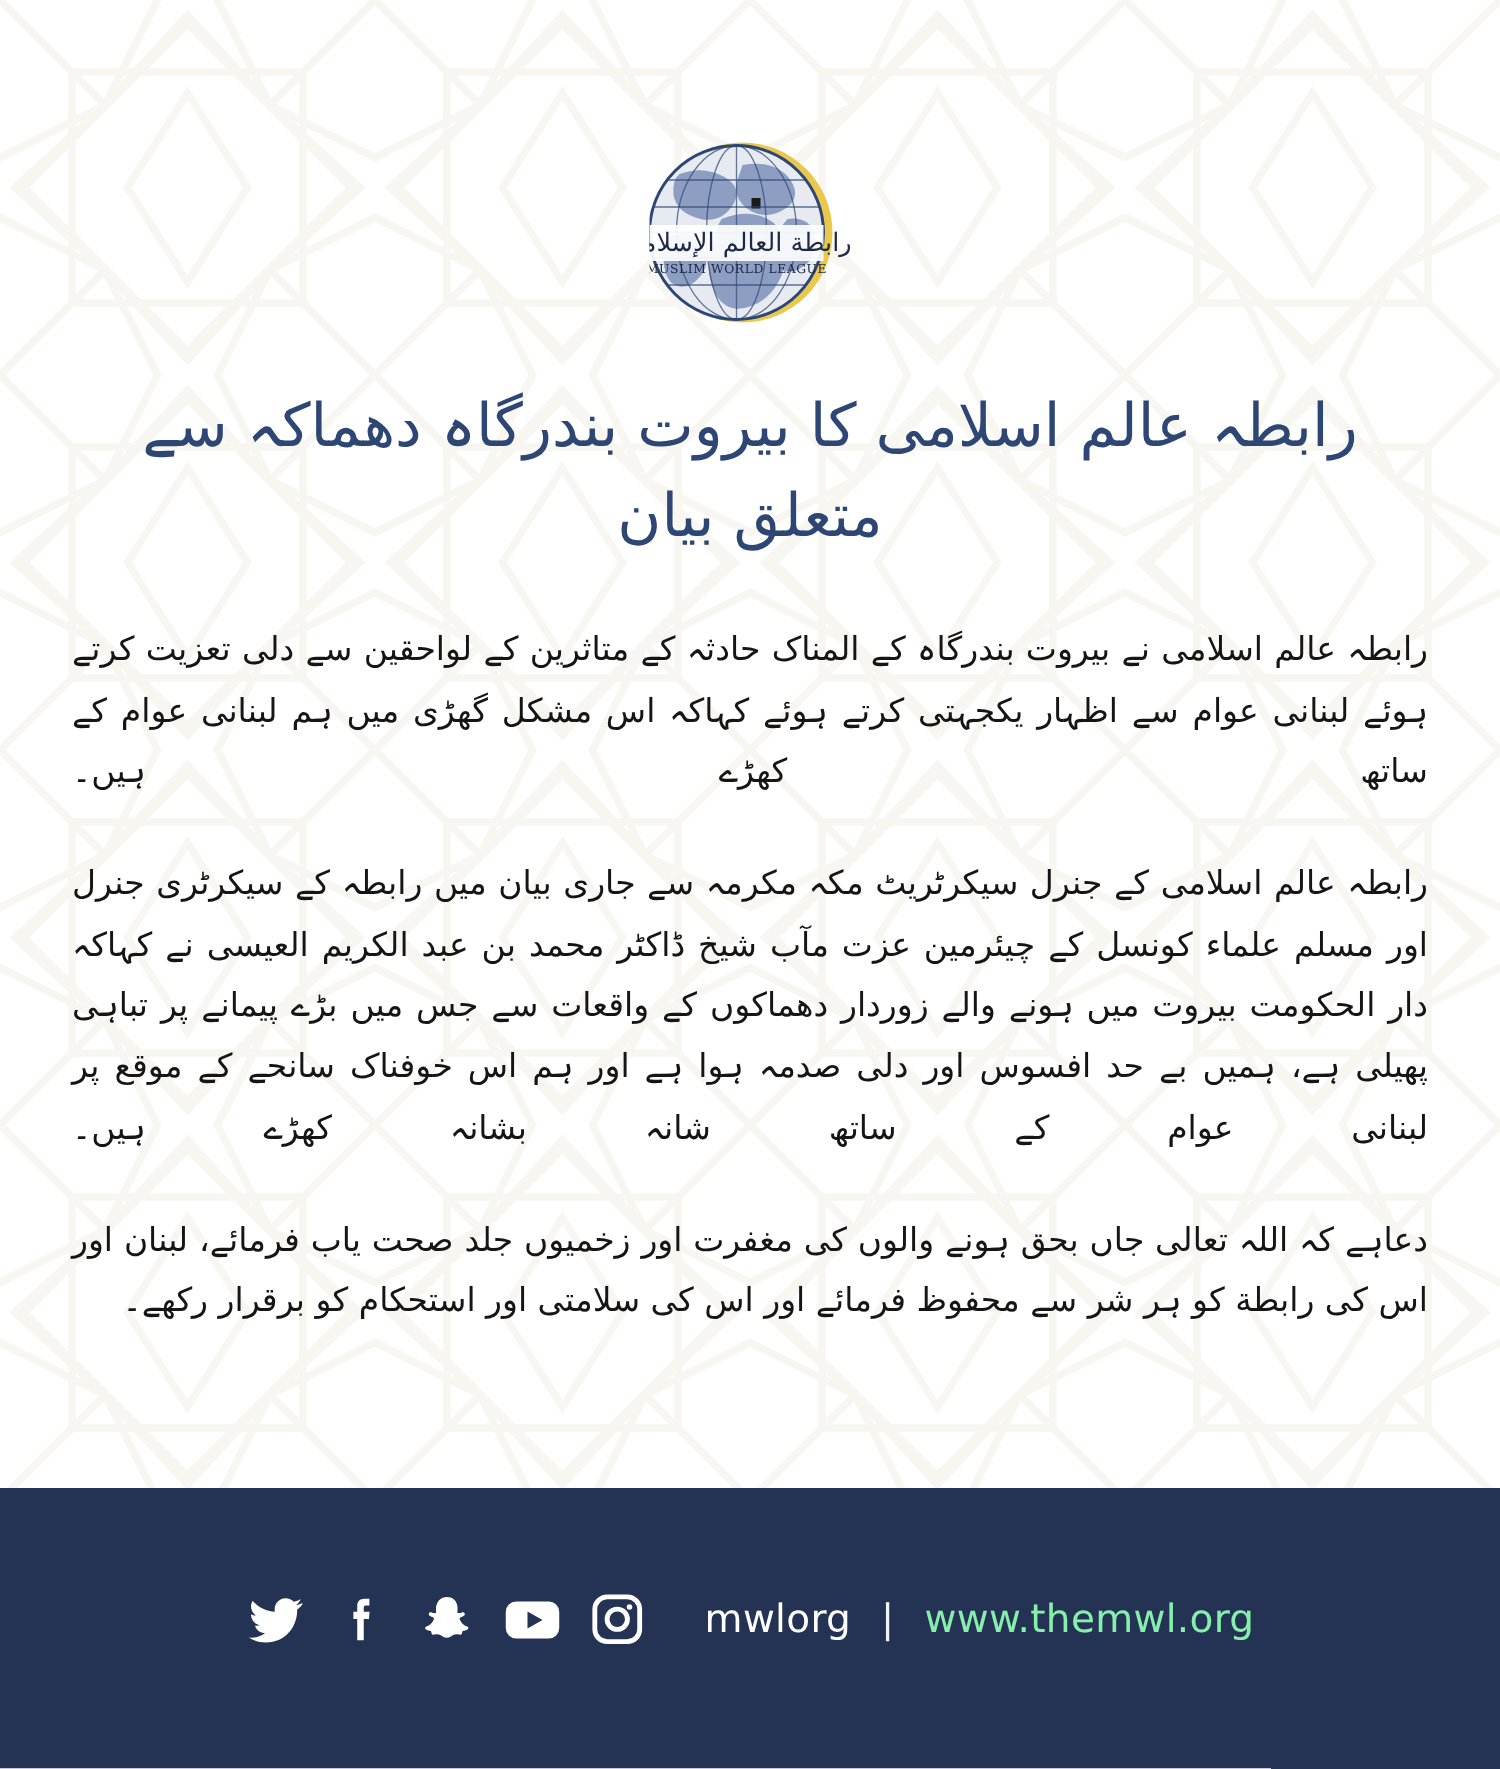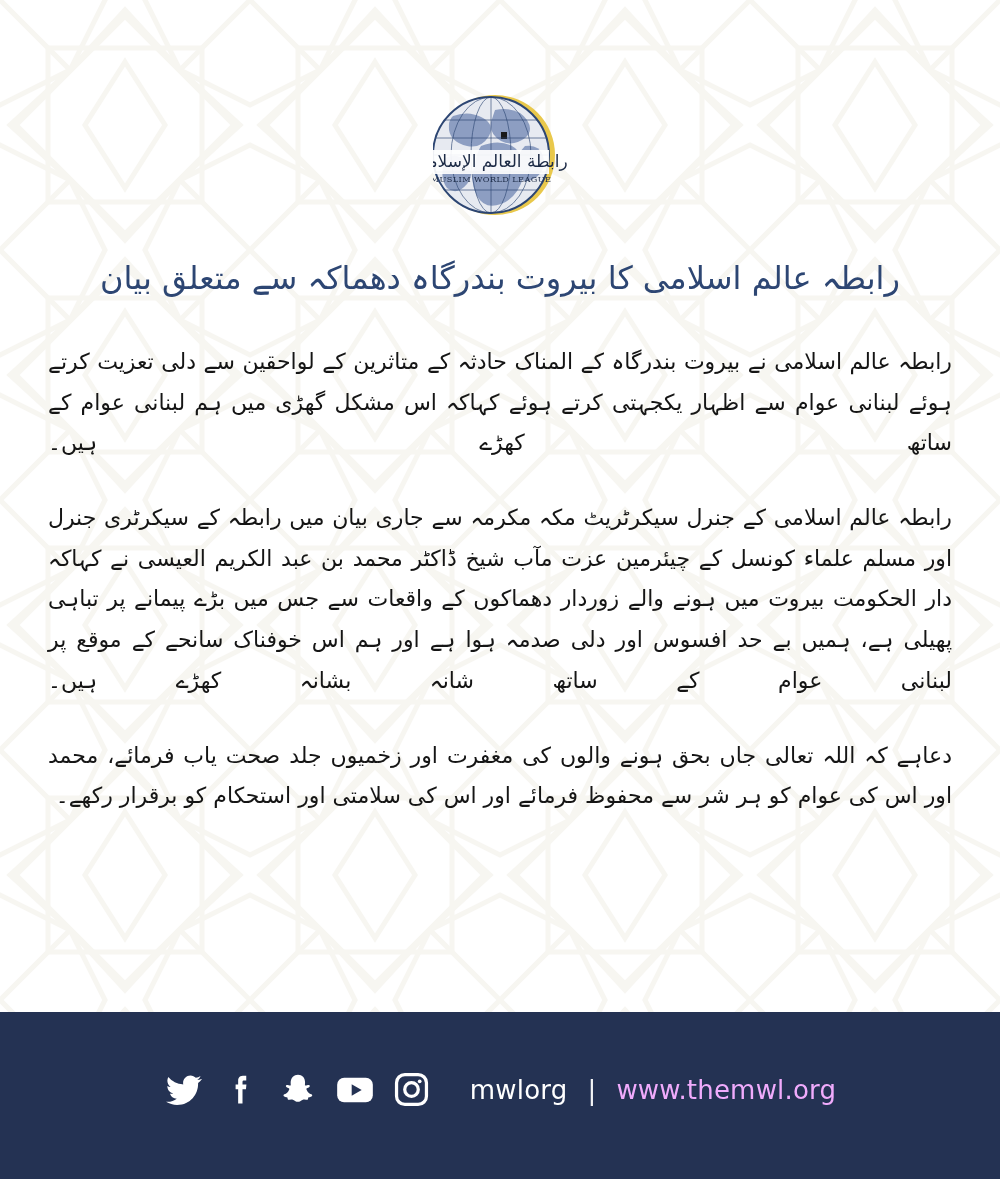--- a/index.html
+++ b/index.html
@@ -60,21 +60,21 @@
     width: 134px;
     height: 134px;
   }
   .logo svg { display: block; }
 
   
   .title {
     margin: 32px 0 0 0;
     text-align: center;
     color: #2d4673;
-    font-size: 32px;
+    font-size: 40px;
     line-height: 1.5;
     font-weight: 400;
     direction: rtl;
     font-family: "DejaVu Sans", "Liberation Sans", sans-serif;
     padding: 0 10px;
     letter-spacing: 0.5px;
   }
 
   
   .body-text {
@@ -98,21 +98,21 @@
   .body-text p.last-line-right {
     text-align-last: right;
   }
 
   
   .footer {
     position: absolute;
     left: 0;
     bottom: 0;
     width: 1000px;
-    height: 167px;
+    height: 187px;
     background: #243253;
     z-index: 3;
     display: flex;
     align-items: center;
     justify-content: center;
     direction: ltr;
   }
   .footer-inner {
     display: flex;
     align-items: center;
@@ -218,21 +218,21 @@
           <text x="58" y="94" text-anchor="middle" font-family="DejaVu Serif, serif" font-size="8.2" letter-spacing="0.4" fill="#1c2a45">MUSLIM WORLD LEAGUE</text>
         </svg>
       </div>
     </div>
 
     <h1 class="title">رابطہ عالم اسلامی کا بیروت بندرگاہ دھماکہ سے متعلق بیان</h1>
 
     <div class="body-text">
       <p>رابطہ عالم اسلامی نے بیروت بندرگاہ کے المناک حادثہ کے متاثرین کے لواحقین سے دلی تعزیت کرتے ہوئے لبنانی عوام سے اظہار یکجہتی کرتے ہوئے کہاکہ اس مشکل گھڑی میں ہم لبنانی عوام کے ساتھ کھڑے ہیں۔</p>
       <p>رابطہ عالم اسلامی کے جنرل سیکرٹریٹ مکہ مکرمہ سے جاری بیان میں رابطہ کے سیکرٹری جنرل اور مسلم علماء کونسل کے چیئرمین عزت مآب شیخ ڈاکٹر محمد بن عبد الکریم العیسی نے کہاکہ دار الحکومت بیروت میں ہونے والے زوردار دھماکوں کے واقعات سے جس میں بڑے پیمانے پر تباہی پھیلی ہے، ہمیں بے حد افسوس اور دلی صدمہ ہوا ہے اور ہم اس خوفناک سانحے کے موقع پر لبنانی عوام کے ساتھ شانہ بشانہ کھڑے ہیں۔</p>
-      <p class="last-line-right">دعاہے کہ اللہ تعالی جاں بحق ہونے والوں کی مغفرت اور زخمیوں جلد صحت یاب فرمائے، محمد اور اس کی عوام کو ہر شر سے محفوظ فرمائے اور اس کی سلامتی اور استحکام کو برقرار رکھے۔</p>
+      <p class="last-line-right">دعاہے کہ اللہ تعالی جاں بحق ہونے والوں کی مغفرت اور زخمیوں جلد صحت یاب فرمائے، لبنان اور اس کی رابطة کو ہر شر سے محفوظ فرمائے اور اس کی سلامتی اور استحکام کو برقرار رکھے۔</p>
     </div>
   </div>
 
   <div class="footer">
     <div class="footer-inner">
 
       <div class="social-row">
 
         <a class="social-icon" href="#" aria-label="Twitter">
           <svg width="36" height="36" viewBox="0 0 24 24">
@@ -264,18 +264,18 @@
             <rect x="2.3" y="2.3" width="19.4" height="19.4" rx="5.4" ry="5.4" fill="none" stroke="#ffffff" stroke-width="2.1"></rect>
             <circle cx="12" cy="12" r="4.4" fill="none" stroke="#ffffff" stroke-width="2.1"></circle>
             <circle cx="17.3" cy="6.7" r="1.2" fill="#ffffff"></circle>
           </svg>
         </a>
       </div>
 
       <div class="footer-links">
         <a href="#" style="color:#fff;text-decoration:none">mwlorg</a>
         <span class="footer-sep">|</span>
-        <a href="#" style="color:#f0abfc;text-decoration:none">www.themwl.org</a>
+        <a href="#" style="color:#86efac;text-decoration:none">www.themwl.org</a>
       </div>
     </div>
   </div>
 
 </div>
 
 </body></html>

